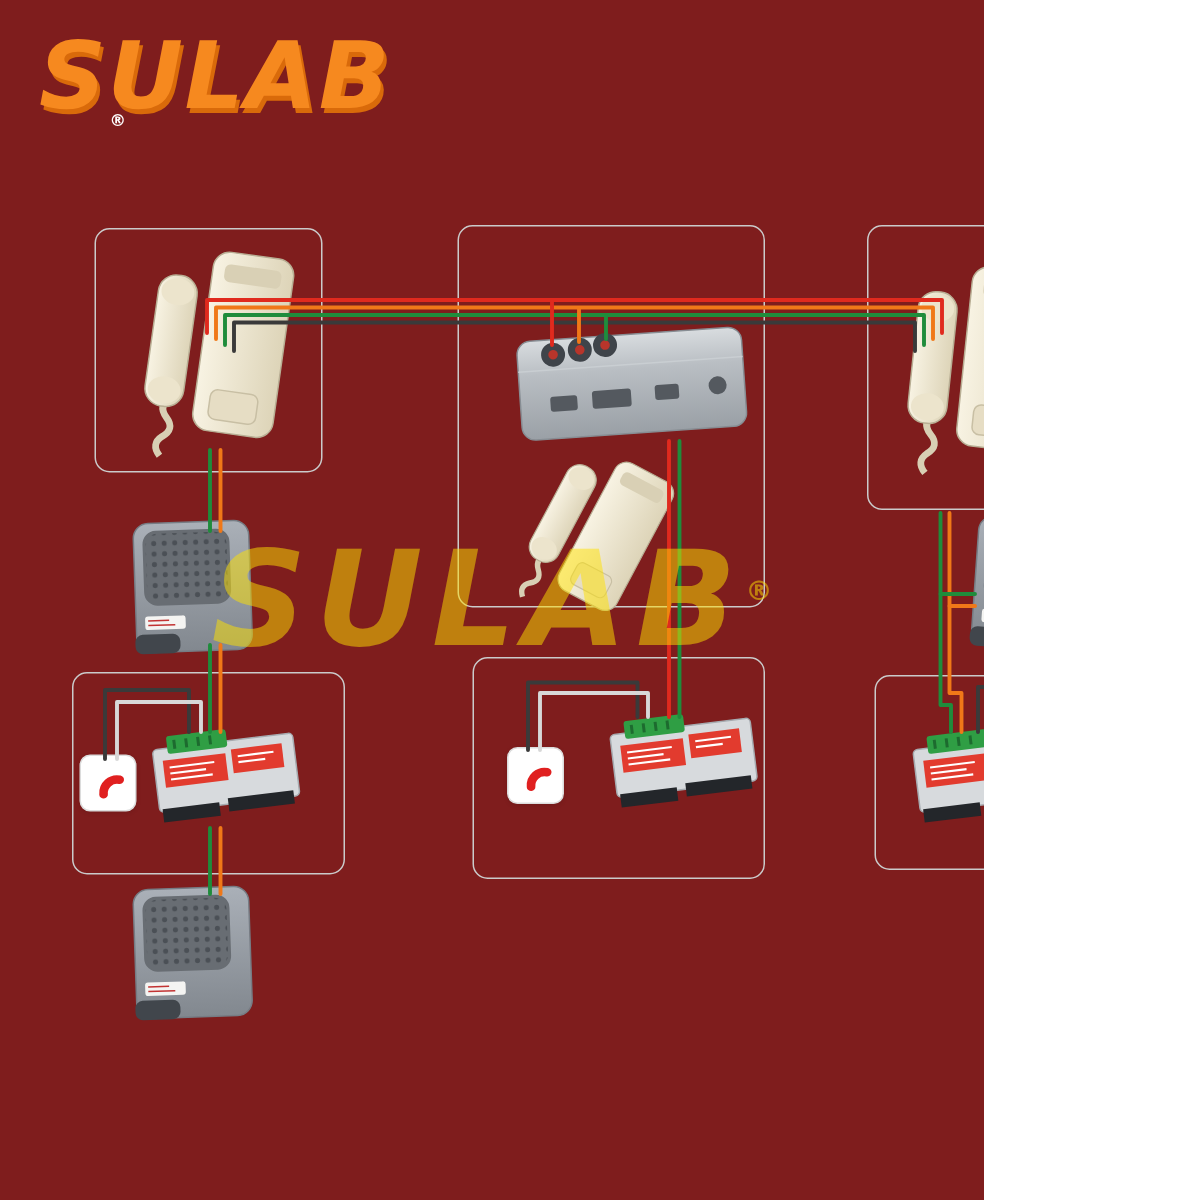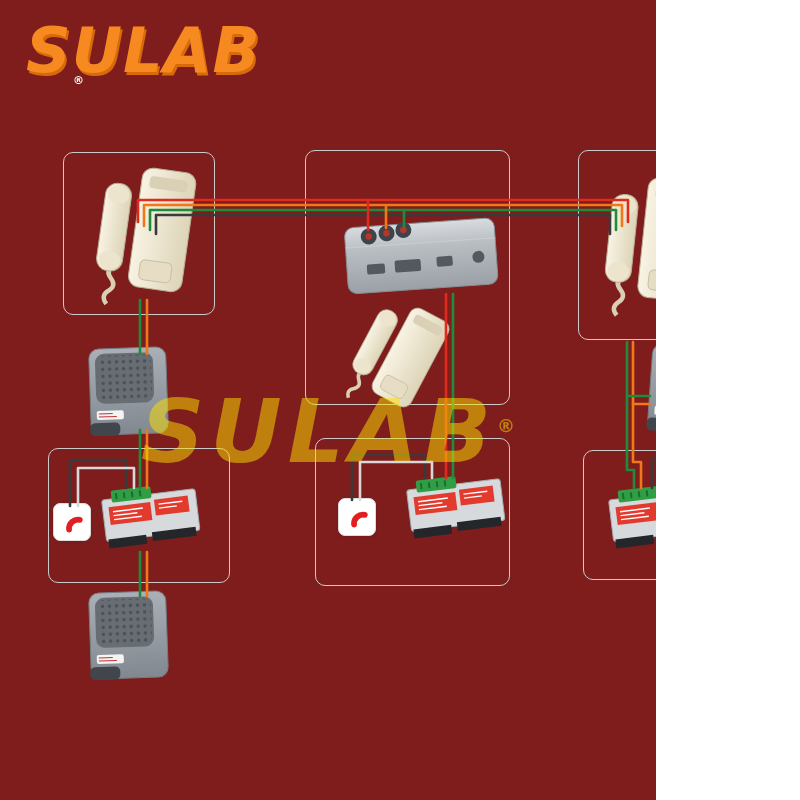--- a/index.html
+++ b/index.html
@@ -24,21 +24,21 @@
     justify-content:center; z-index:30; box-shadow:0 1px 3px rgba(0,0,0,.10); }
 
   .logo { position:absolute; left:26px; top:14px; z-index:60; font-style:italic;
     font-weight:bold; font-size:62px; letter-spacing:1px;
     color:var(--logo-orange,#f6891f); text-shadow:2px 3px 0 var(--logo-shadow,#d96a0a); }
   .logo-reg { position:absolute; left:47px; top:60px; font-size:11px; color:#ffffff;
     text-shadow:none; font-style:normal; }
 
   .watermark { position:absolute; left:0; top:348px; width:100%; text-align:center;
     z-index:50; font-style:italic; font-weight:bold; font-size:88px; letter-spacing:6px;
-    color:var(--watermark-yellow,#ffe200); opacity:0.5; pointer-events:none;margin-top:32px; }
+    color:var(--watermark-yellow,#ffe200); opacity:0.5; pointer-events:none; }
   .wm-reg { font-size:18px; vertical-align:super; letter-spacing:0; }
 </style>
 </head>
 <body>
 
 <div class="canvas">
 
   
   <svg width="0" height="0" aria-hidden="true">
     <defs>

